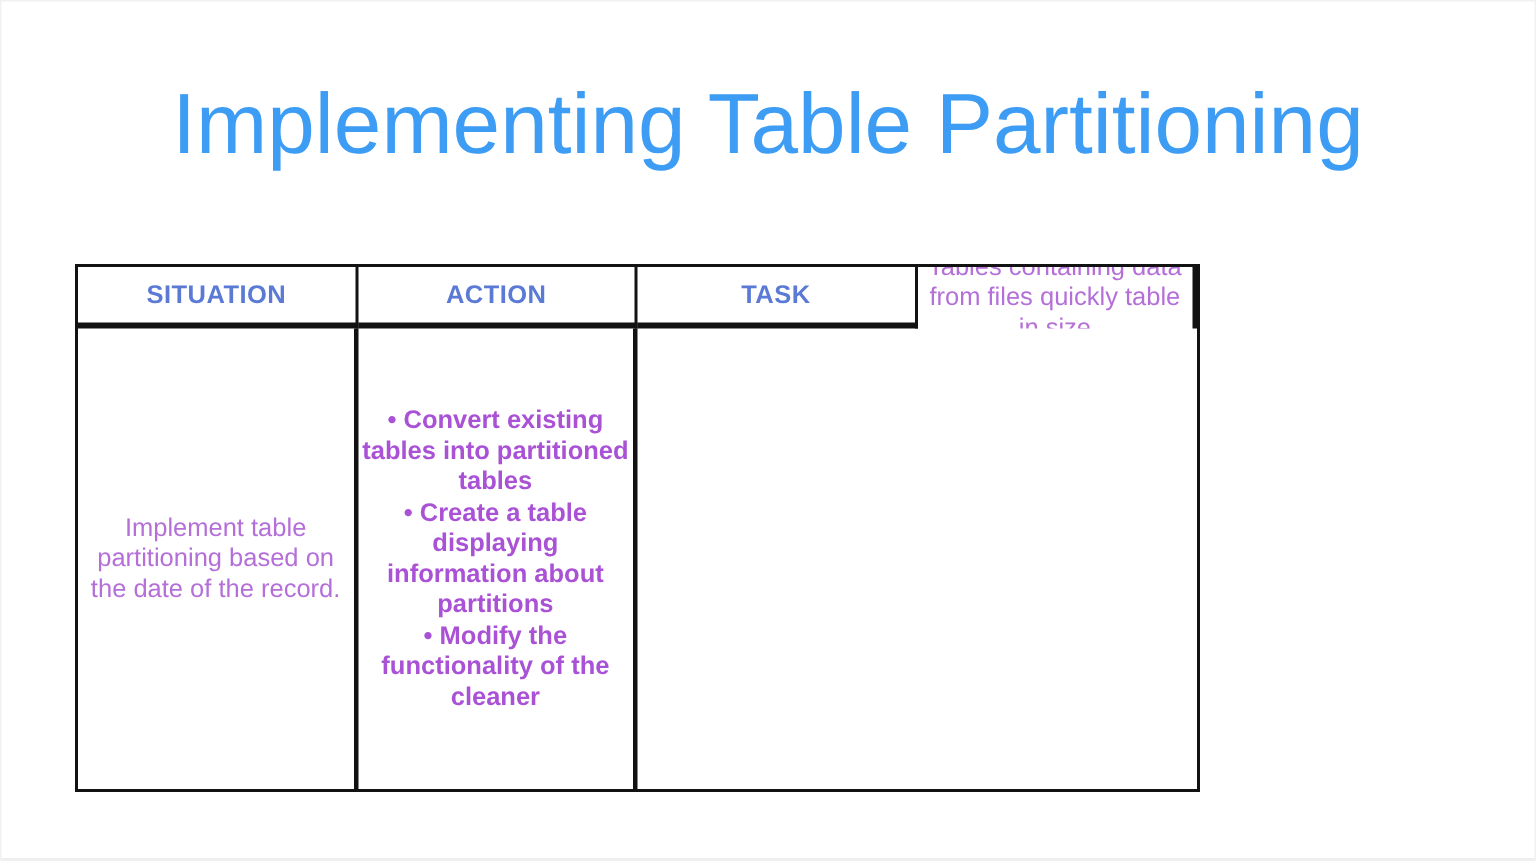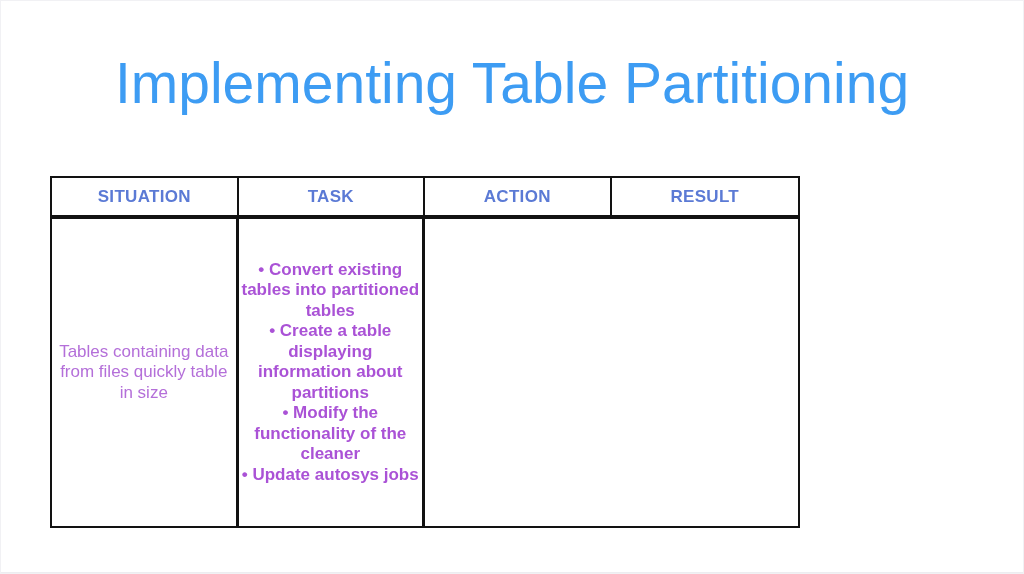--- a/index.html
+++ b/index.html
@@ -70,33 +70,34 @@
 </head>
 <body>
 
 <div class="slide">
 
   <h1 class="title">Implementing Table Partitioning</h1>
 
   <div class="star-table">
 
     <div class="th">SITUATION</div>
+    <div class="th">ACTION</div>
     <div class="th">TASK</div>
-    <div class="th">ACTION</div>
-    <div class="th last">RESULT</div>
 
     <div class="td">
       <p>Tables containing data from files quickly table in size</p>
+    </div>
+    <div class="td">
+      <p>Implement table partitioning based on the date of the record.</p>
     </div>
     <div class="td">
       <div class="bullet-list">
           <div class="bullet">• Convert existing tables into partitioned tables</div>
           <div class="bullet">• Create a table displaying information about partitions</div>
           <div class="bullet">• Modify the functionality of the cleaner</div>
-          <div class="bullet">• Update autosys jobs</div>
         </div>
     </div>
     <div class="td last">
       <p></p>
     </div>
   </div>
 
 </div>
 
 </body></html>

